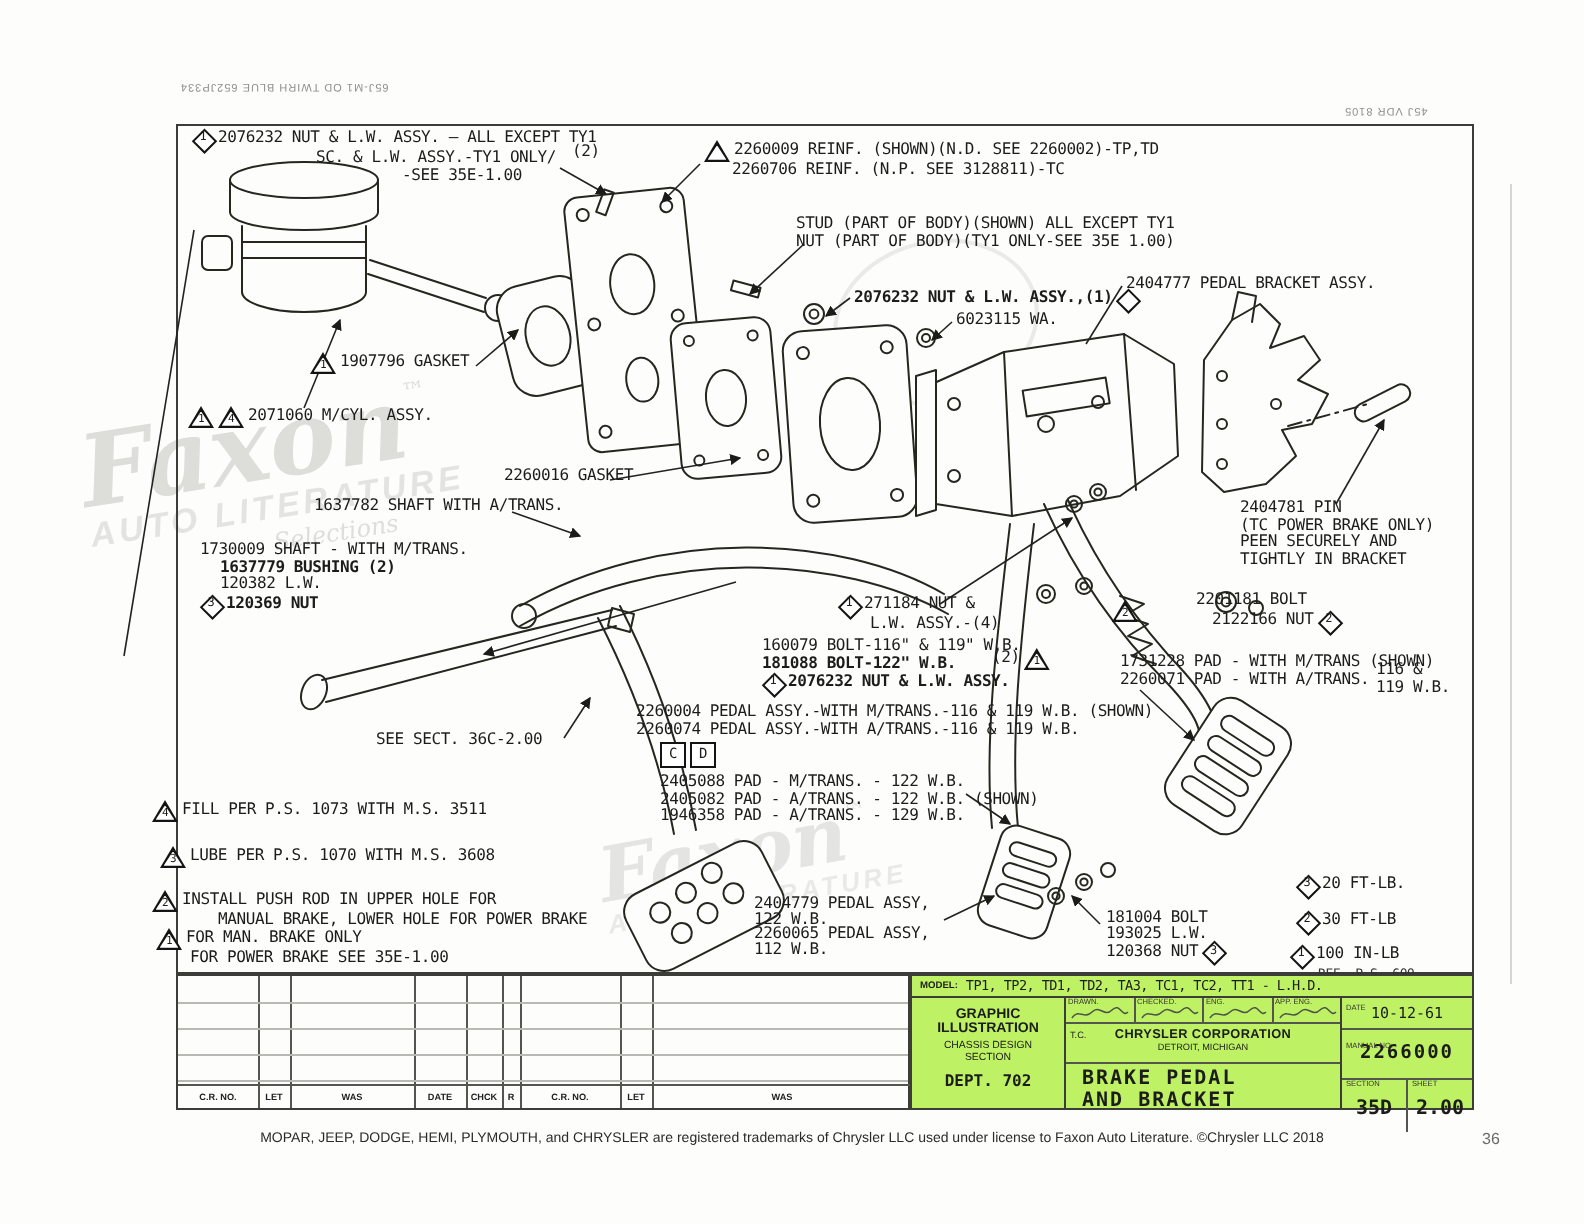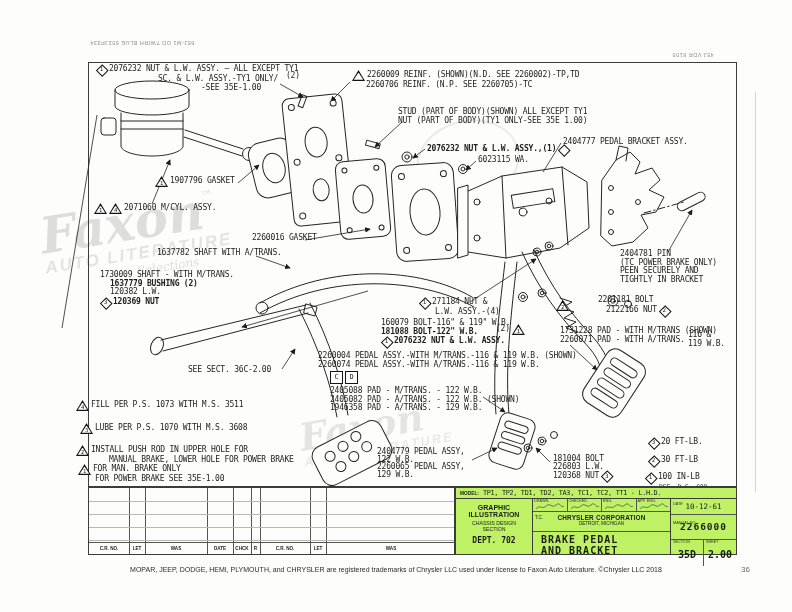--- a/index.html
+++ b/index.html
@@ -305,21 +305,21 @@
         </div>
       </div>
       <div class="lbl" style="left: 352px; top: 70px;">
         <div class="lab-line">
           <span class="mkt">
             <span class="n"></span>
           </span>
           <span>2260009 REINF. (SHOWN)(N.D. SEE 2260002)-TP,TD</span>
         </div>
         <div class="lab-line" style="margin-left: 14px;">
-          <span>2260706 REINF. (N.P. SEE 2260705)-TC</span>
+          <span>2260706 REINF. (N.P. SEE 3128811)-TC</span>
         </div>
       </div>
       <div class="lbl" style="left: 398px; top: 108px;">
         <div class="lab-line">
           <span>STUD (PART OF BODY)(SHOWN) ALL EXCEPT TY1</span>
         </div>
         <div class="lab-line">
           <span>NUT (PART OF BODY)(TY1 ONLY-SEE 35E 1.00)</span>
         </div>
       </div>
@@ -544,29 +544,29 @@
         <div class="lab-line">
           <span>2404779 PEDAL ASSY,</span>
         </div>
         <div class="lab-line">
           <span>122 W.B.</span>
         </div>
         <div class="lab-line">
           <span>2260065 PEDAL ASSY,</span>
         </div>
         <div class="lab-line">
-          <span>129 W.B.</span>
+          <span>112 W.B.</span>
         </div>
       </div>
       <div class="lbl tight" style="left: 553px; top: 455px;">
         <div class="lab-line">
           <span>181004 BOLT</span>
         </div>
         <div class="lab-line">
-          <span>226803 L.W.</span>
+          <span>193025 L.W.</span>
         </div>
         <div class="lab-line">
           <span>120368 NUT</span>
           <span class="mkd">
             <span class="n">3</span>
           </span>
         </div>
       </div>
       <div class="lbl" style="left: 648px; top: 437px;">
         <div class="lab-line">

